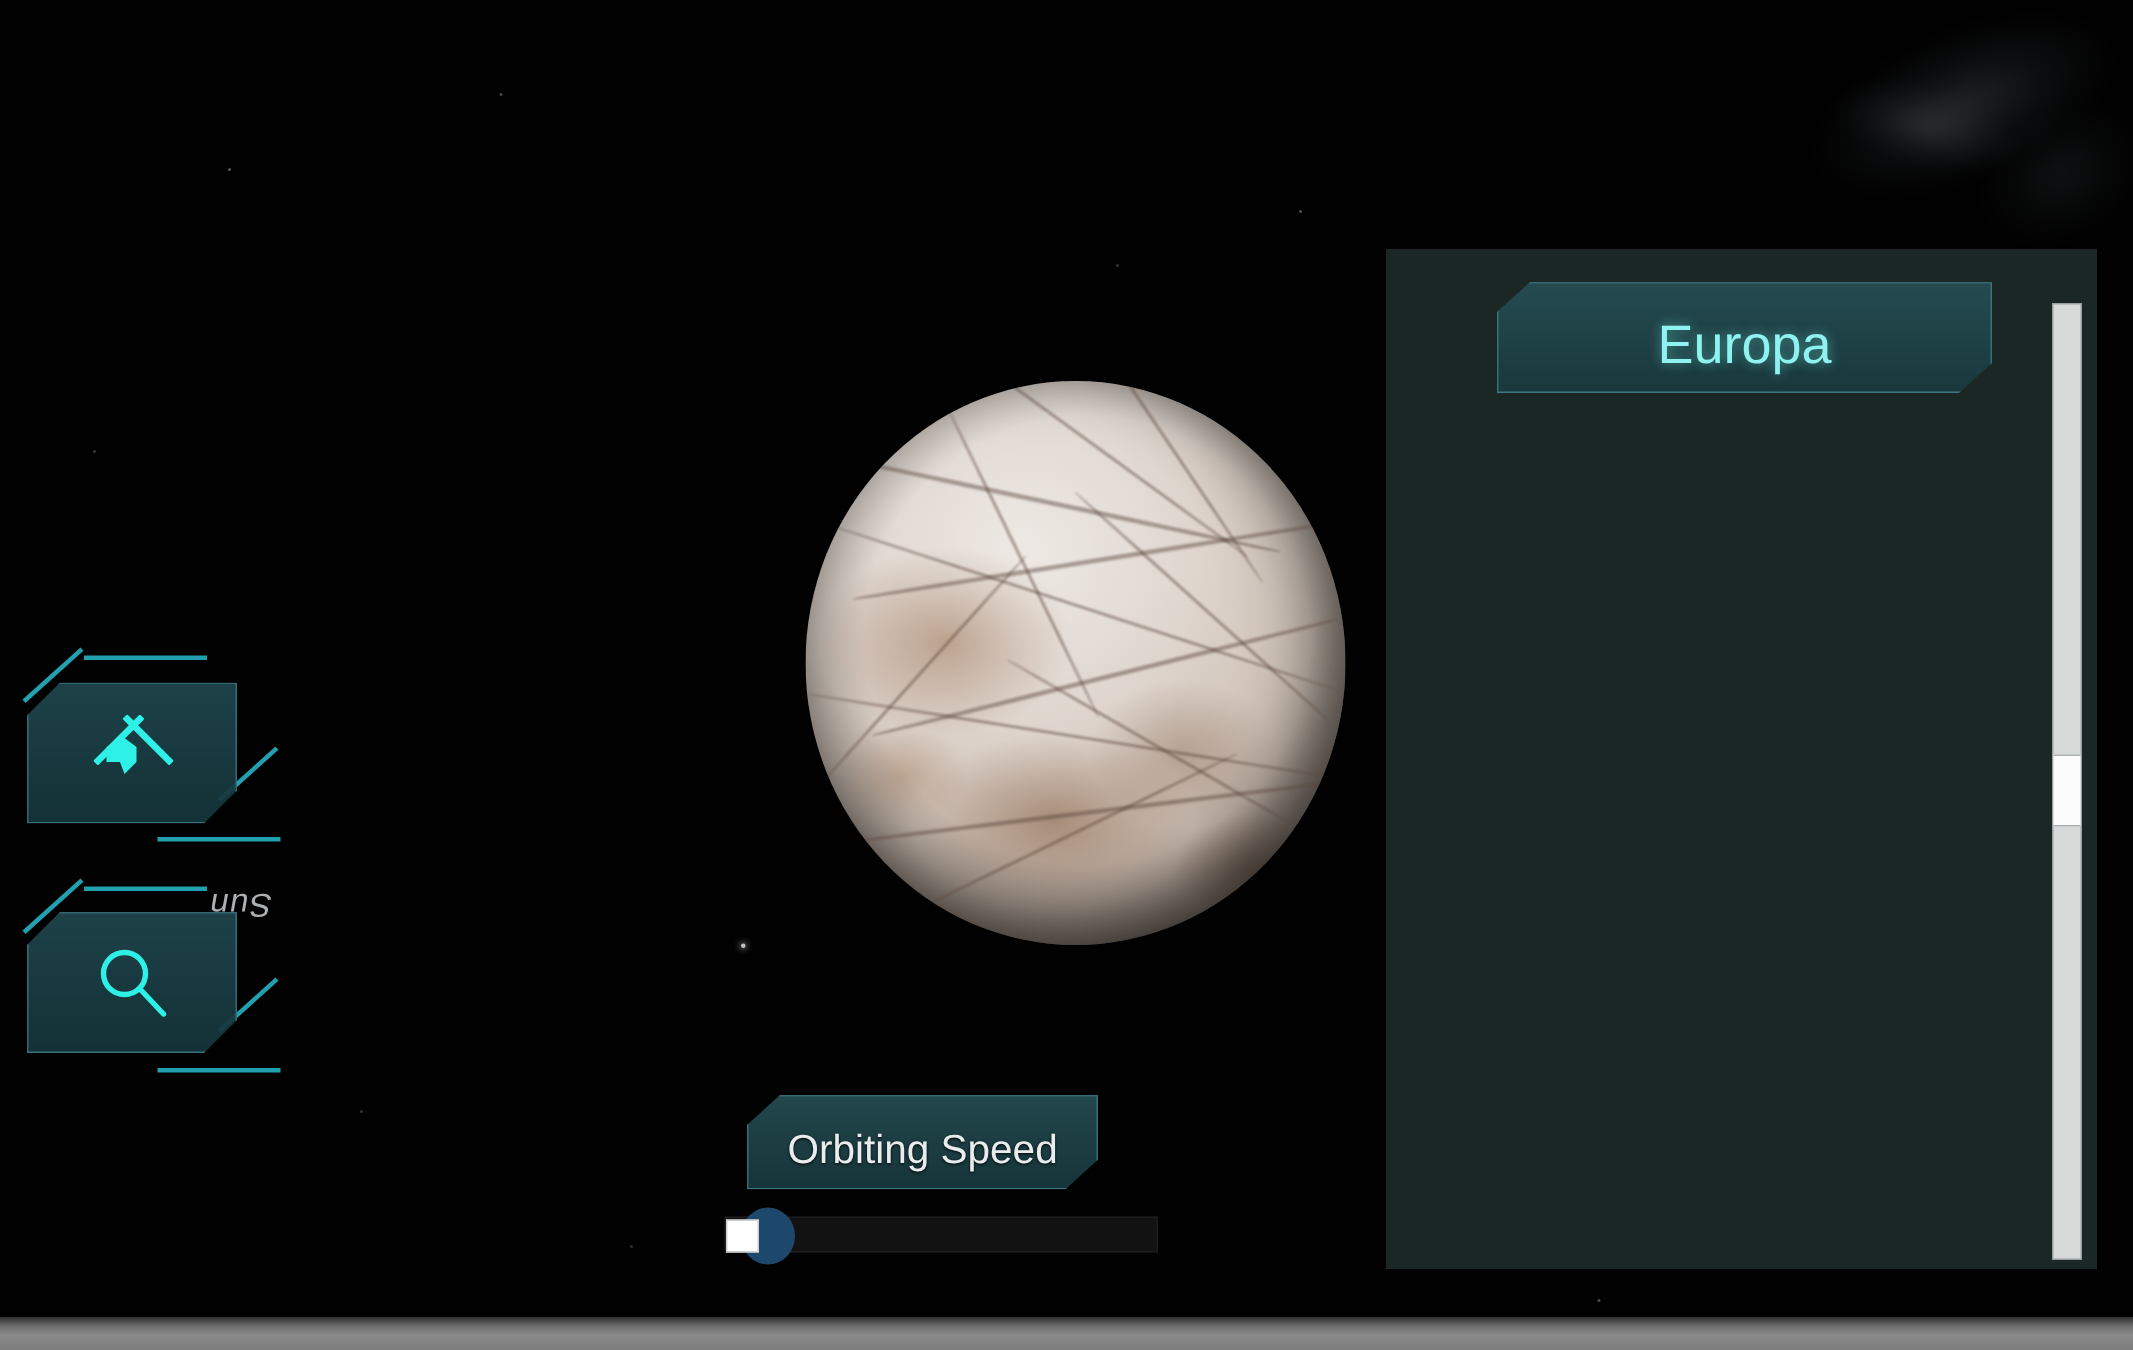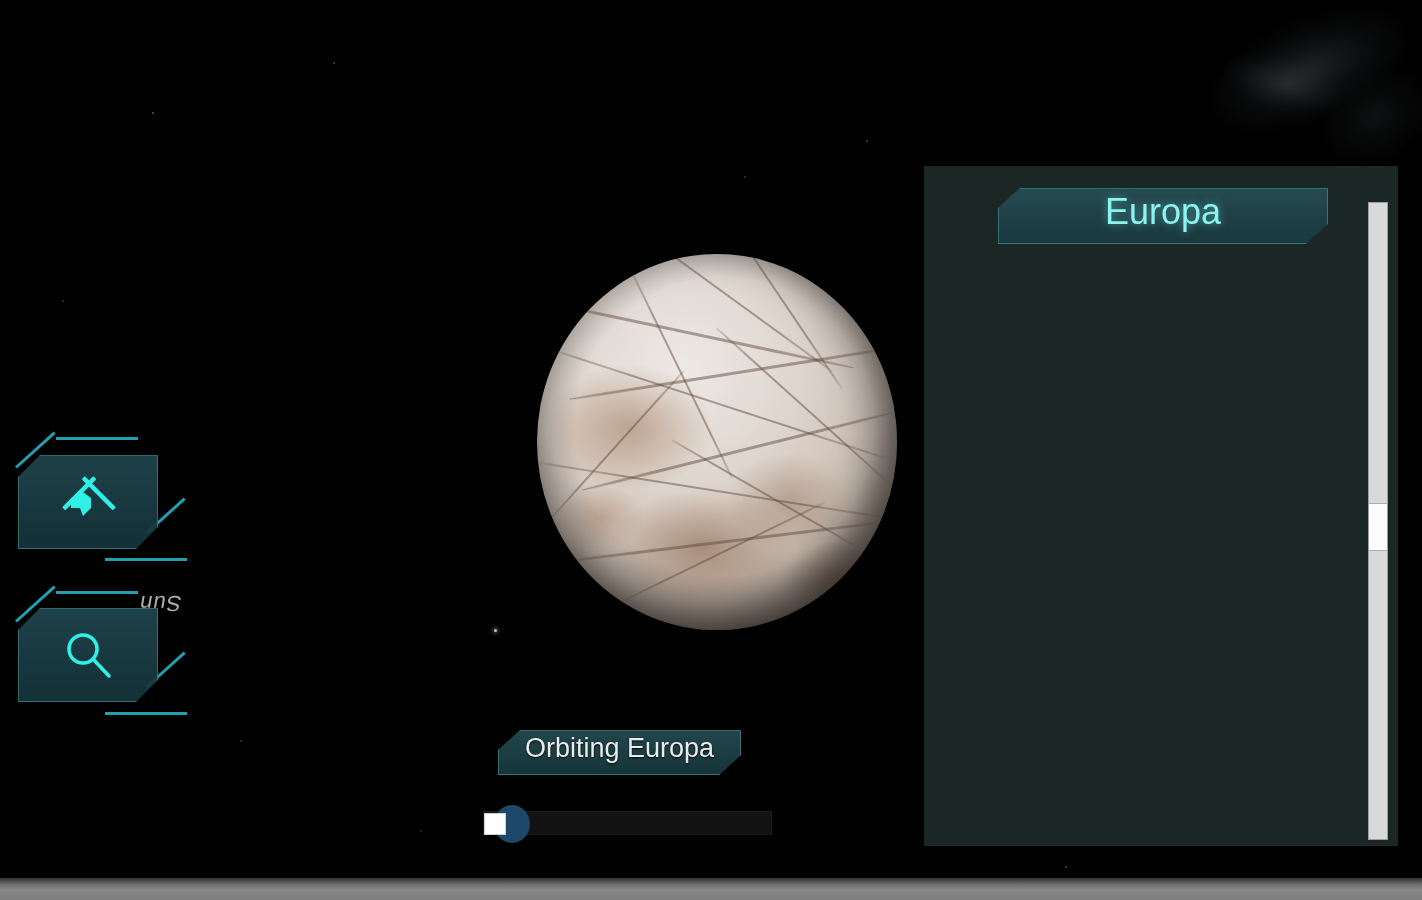--- a/index.html
+++ b/index.html
@@ -45,21 +45,21 @@
       radial-gradient(circle at 42% 30%, #e9e3dd 0%, #ddd3cb 34%, #cfc2b7 58%, #b6a69a 78%, #6e6158 94%, #2a241f 100%);
     box-shadow:inset -18px -14px 46px rgba(0,0,0,.55);
     overflow:hidden;
   }
   
   .linea{ position:absolute; background:rgba(92,72,60,0.48); border-radius:40%; filter:blur(0.6px); }
 
   
   .hud-chip{
     position:relative; display:inline-block;
-    padding:2px 26px 10px;
+    padding:20px 26px 10px;
     background:linear-gradient(180deg, rgba(38,80,86,.88) 0%, rgba(24,58,63,.9) 100%);
     border:1px solid rgba(92,170,180,.45);
     -webkit-clip-path:polygon(22px 0, 100% 0, 100% calc(100% - 20px), calc(100% - 22px) 100%, 0 100%, 0 20px);
     clip-path:polygon(22px 0, 100% 0, 100% calc(100% - 20px), calc(100% - 22px) 100%, 0 100%, 0 20px);
     text-align:center;
   }
   .bracket{ position:absolute; pointer-events:none; }
   .bracket i{ position:absolute; display:block; background:#1c8a99; }
 
   
@@ -228,21 +228,21 @@
   <div id="speed-label-holder">
     <div class="hud-chip">
       <span class="bracket br-tl">
           <i class="diag"></i>
           <i class="horz"></i>
         </span>
       <span class="bracket br-br">
           <i class="diag"></i>
           <i class="horz"></i>
         </span>
-      <span id="speed-label">Orbiting Europa</span>
+      <span id="speed-label">Orbiting Speed</span>
     </div>
   </div>
 
   <div id="speed-slider">
     <div id="speed-knob-glow" style="left: 10px;"></div>
     <div id="speed-knob" style="left: 0px;"></div>
   </div>
 
   <div id="info-panel">
 

